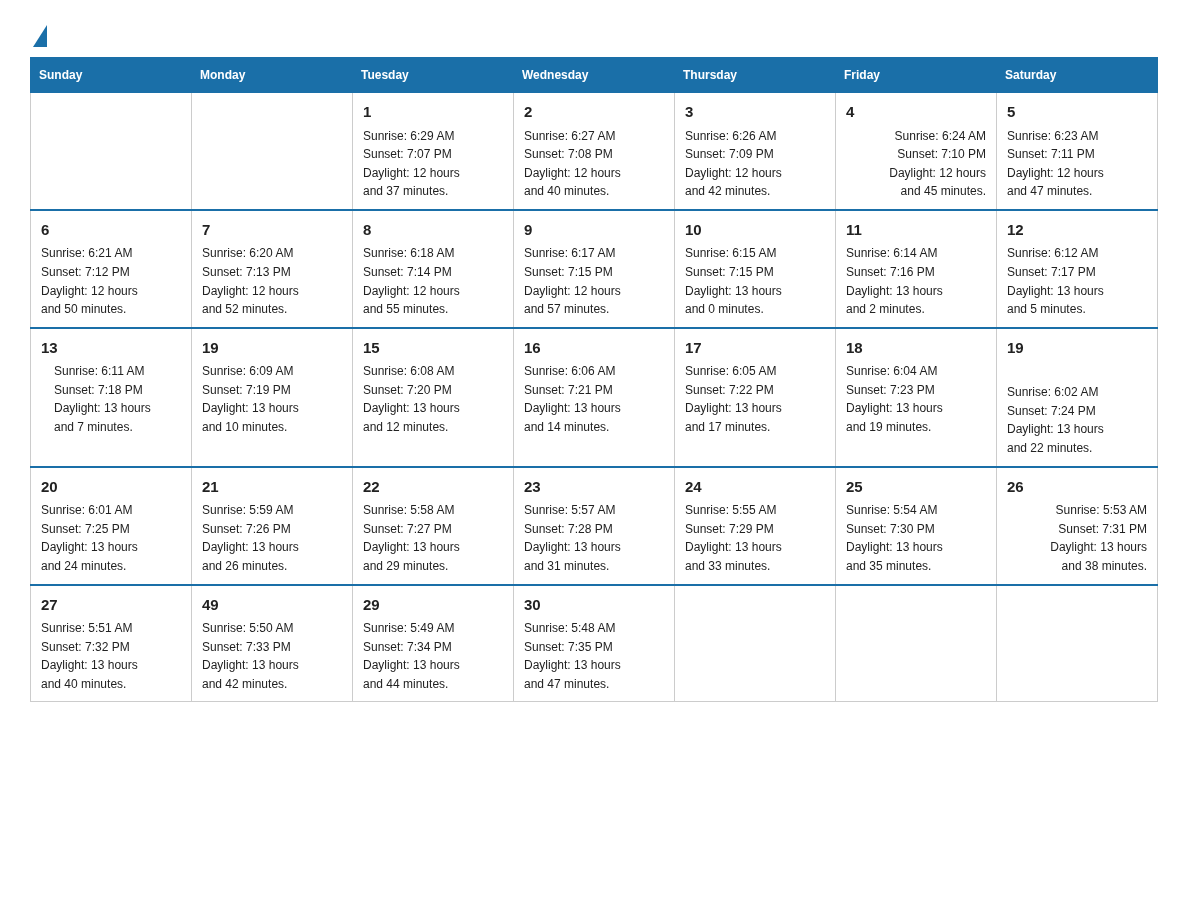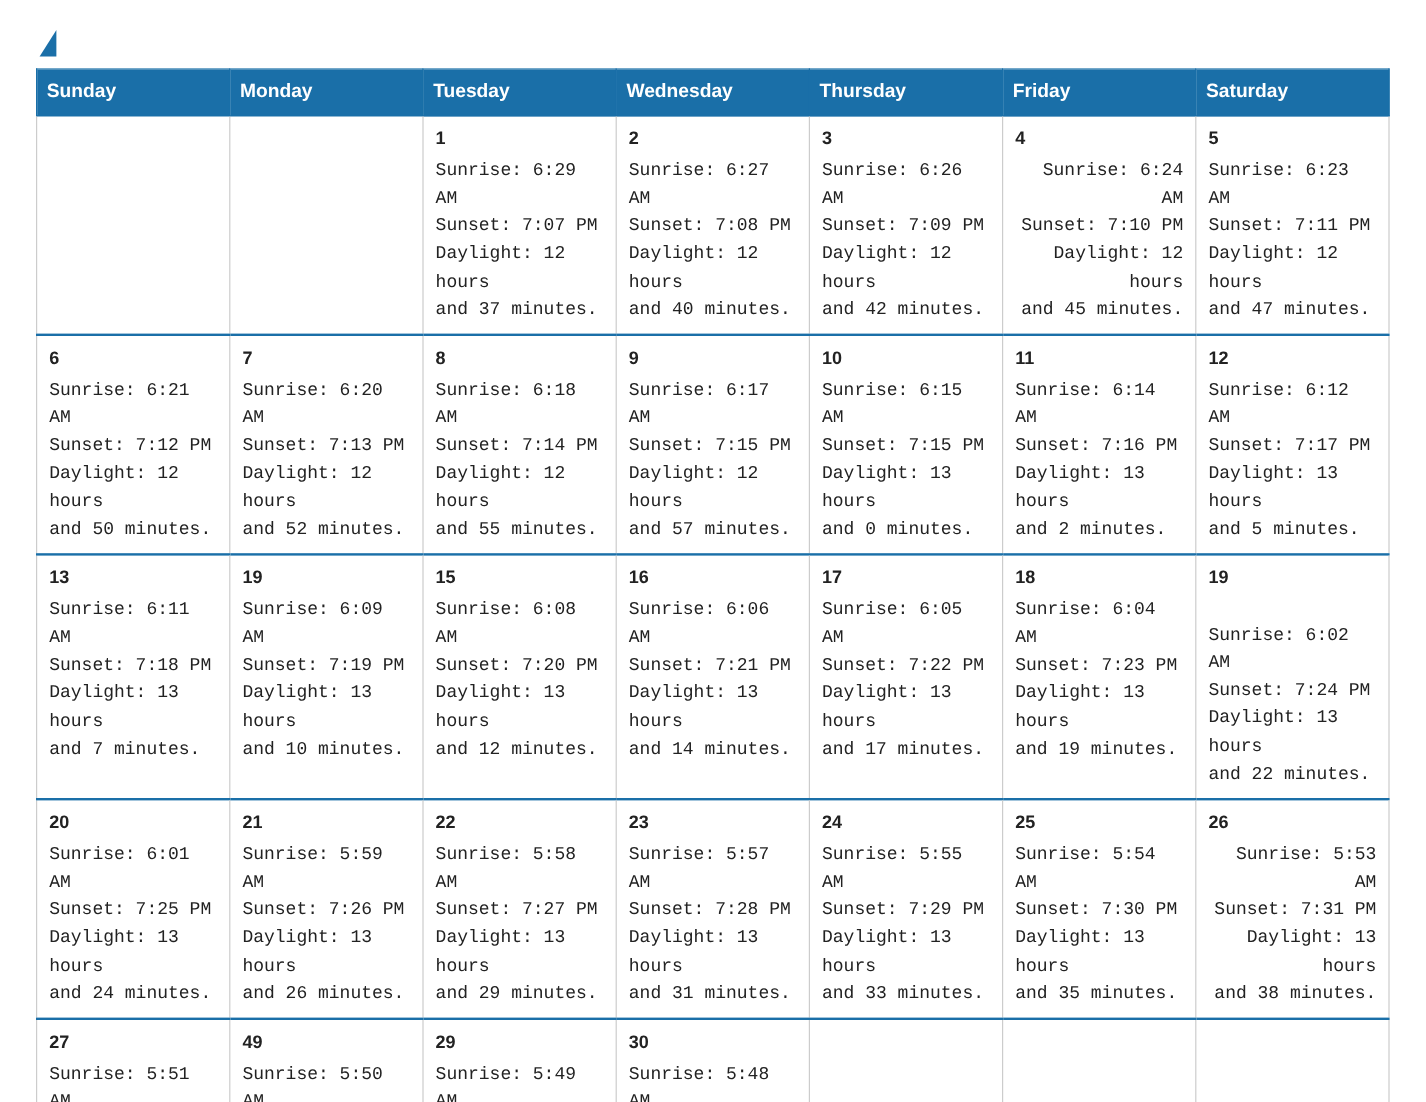--- a/index.html
+++ b/index.html
@@ -63,21 +63,21 @@
     }
     .calendar {
       width: 100%;
       border-collapse: collapse;
       margin-top: 8px;
     }
     .calendar th {
       background-color: #1a6fa8;
       color: #fff;
       padding: 10px 8px;
-      font-size: 16px;
+      font-size: 12px;
       font-weight: 600;
       text-align: left;
       border: 1px solid #1a6fa8;
     }
     .calendar td {
       vertical-align: top;
       padding: 8px 10px;
       border: 1px solid #ccc;
       width: calc(100% / 7);
       min-height: 110px;
@@ -88,23 +88,22 @@
       background: #fff;
     }
     .day-num {
       font-size: 15px;
       font-weight: 600;
       margin-bottom: 3px;
       color: #222;
     }
     .day-info {
       color: #222;
-      font-size: 15px;
+      font-size: 12px;
       line-height: 1.55;
-      font-family: Liberation Mono, monospace;
     }
     .row-divider td {
       border-top: 2px solid #1a6fa8;
     }
   </style>
 </head>
 <body>
 
 <div class="header">
   <div class="logo">
@@ -219,21 +218,21 @@
           <div class="day-num">12</div>
           <div class="day-info" style="white-space: pre-line;">Sunrise: 6:12 AM
 Sunset: 7:17 PM
 Daylight: 13 hours
 and 5 minutes.</div>
         </td>
       </tr>
       <tr class="row-divider">
         <td>
           <div class="day-num">13</div>
-          <div class="day-info" style="white-space: pre-line;">Sunrise: 6:11 AM
+          <div class="day-info" style="white-space: pre-line; margin-left: 13px;">Sunrise: 6:11 AM
 Sunset: 7:18 PM
 Daylight: 13 hours
 and 7 minutes.</div>
         </td>
         <td>
           <div class="day-num">19</div>
           <div class="day-info" style="white-space: pre-line;">Sunrise: 6:09 AM
 Sunset: 7:19 PM
 Daylight: 13 hours
 and 10 minutes.</div>

